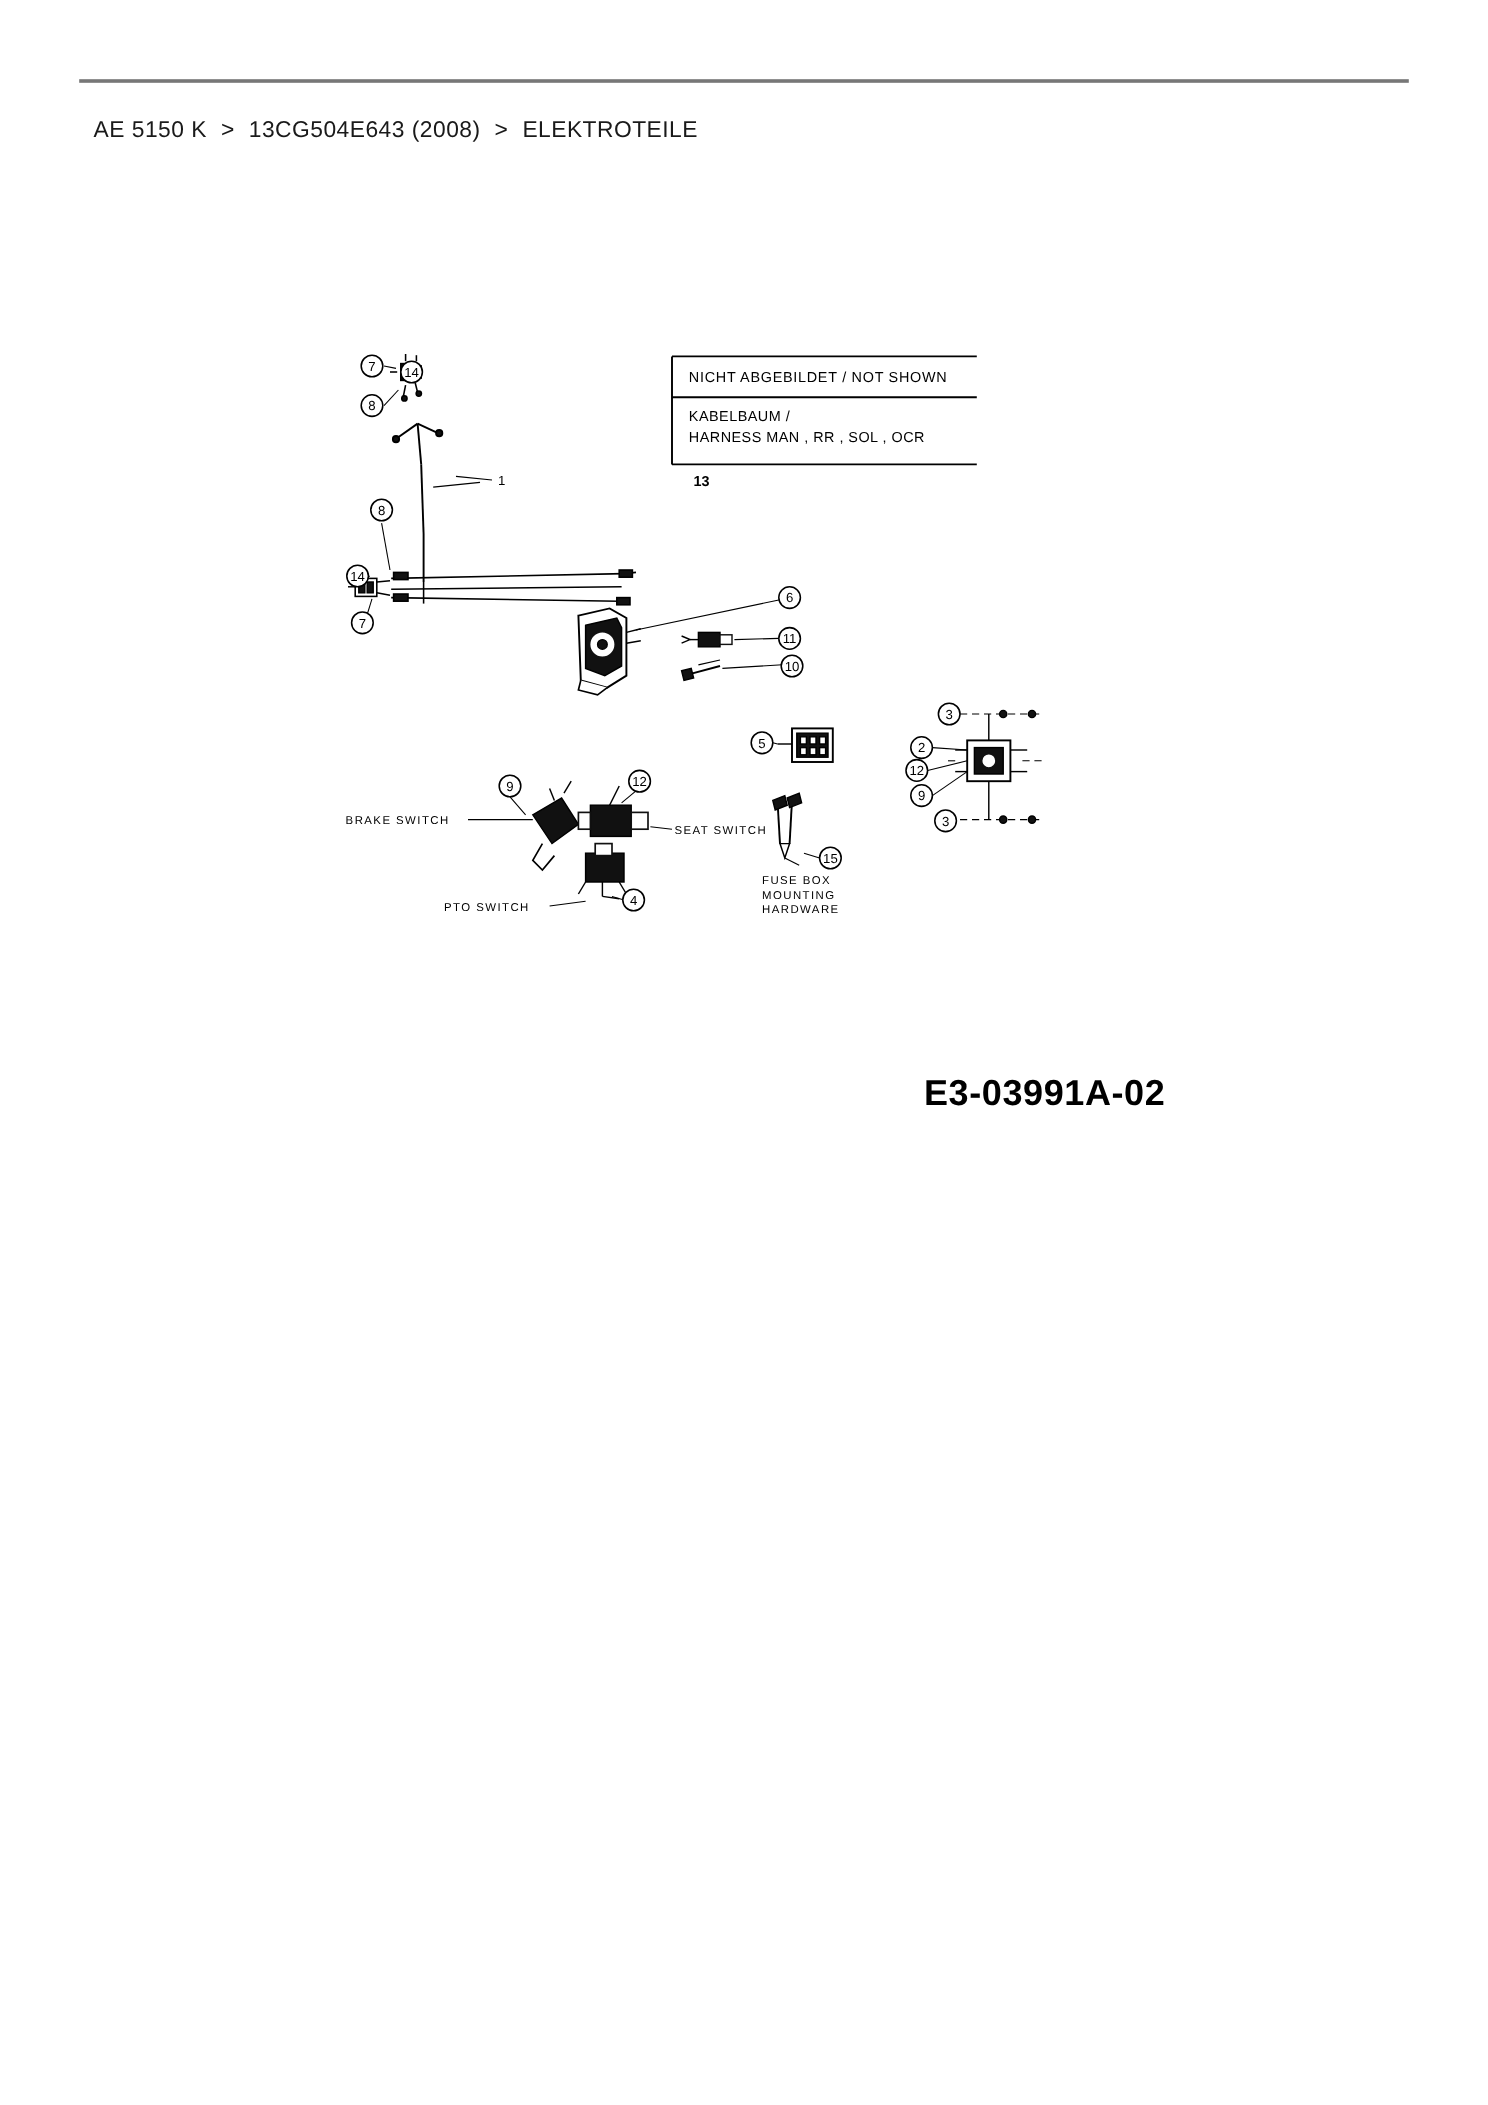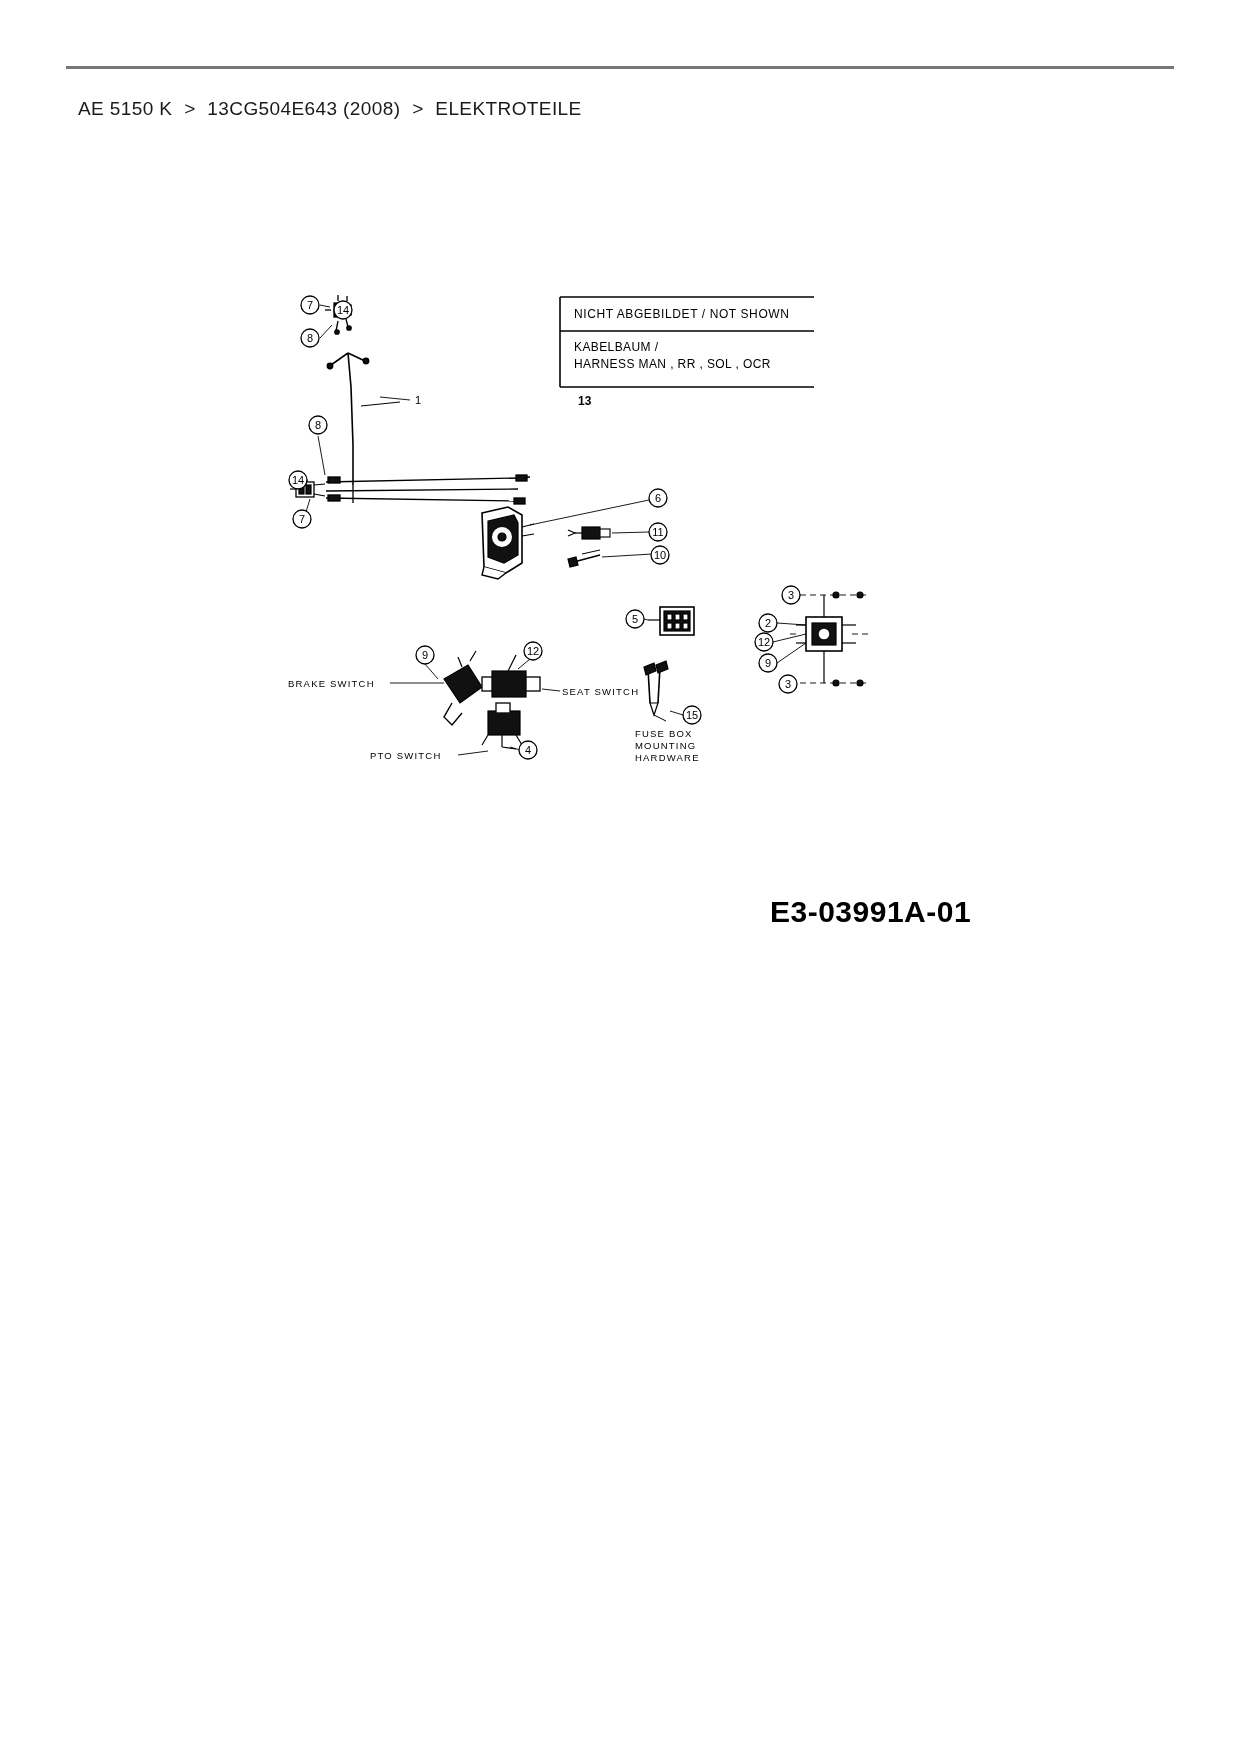--- a/index.html
+++ b/index.html
@@ -361,15 +361,15 @@
           <text class="callout-num" x="298" y="599" text-anchor="middle">4</text>
         </g>
         <g>
           <circle cx="462" cy="560" r="9" fill="#fff" stroke="#000" stroke-width="1.3"></circle>
           <text class="callout-num" x="462" y="564" text-anchor="middle">15</text>
         </g>
       </g>
     </svg>
   </div>
 
-  <div class="dwg-code">E3-03991A-01</div>
+  <div class="dwg-code">E3-03991A-02</div>
 
 </div>
 
 </body></html>

